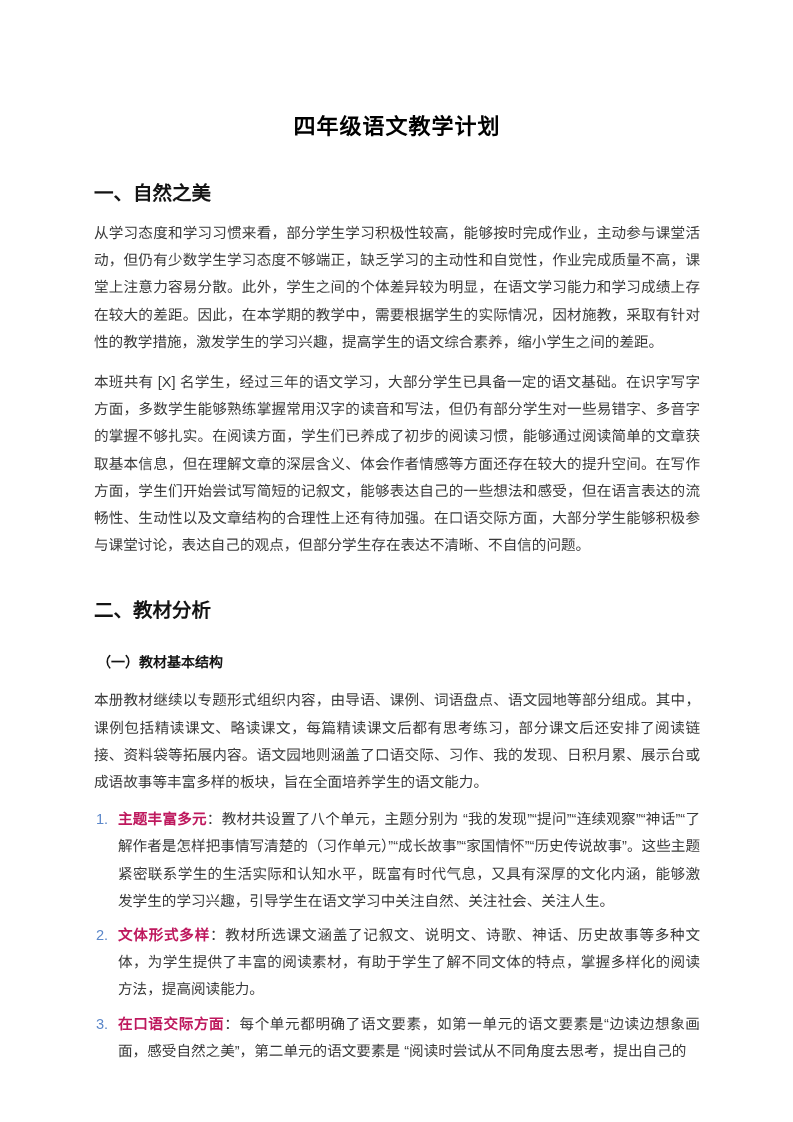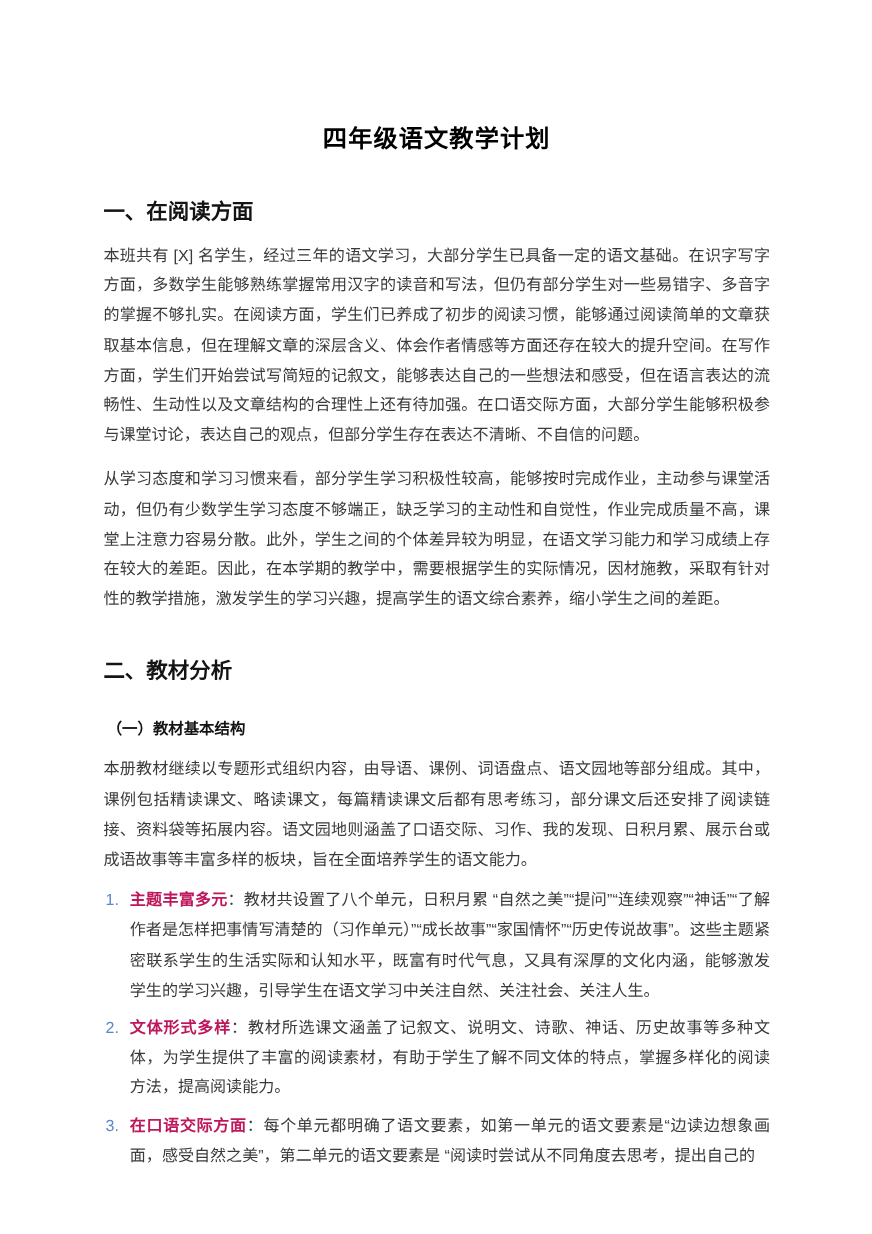--- a/index.html
+++ b/index.html
@@ -70,37 +70,37 @@
   }
   .li-term { font-weight: 700; color: #be185d; }
 </style>
 </head>
 <body>
 
 <div class="page">
 
   <h1 class="doc-title">四年级语文教学计划</h1>
 
-  <h2 class="sec">一、在阅读方面</h2>
+  <h2 class="sec">一、自然之美</h2>
+
+  <p class="body">从学习态度和学习习惯来看，部分学生学习积极性较高，能够按时完成作业，主动参与课堂活动，但仍有少数学生学习态度不够端正，缺乏学习的主动性和自觉性，作业完成质量不高，课堂上注意力容易分散。此外，学生之间的个体差异较为明显，在语文学习能力和学习成绩上存在较大的差距。因此，在本学期的教学中，需要根据学生的实际情况，因材施教，采取有针对性的教学措施，激发学生的学习兴趣，提高学生的语文综合素养，缩小学生之间的差距。</p>
 
   <p class="body">本班共有 [X] 名学生，经过三年的语文学习，大部分学生已具备一定的语文基础。在识字写字方面，多数学生能够熟练掌握常用汉字的读音和写法，但仍有部分学生对一些易错字、多音字的掌握不够扎实。在阅读方面，学生们已养成了初步的阅读习惯，能够通过阅读简单的文章获取基本信息，但在理解文章的深层含义、体会作者情感等方面还存在较大的提升空间。在写作方面，学生们开始尝试写简短的记叙文，能够表达自己的一些想法和感受，但在语言表达的流畅性、生动性以及文章结构的合理性上还有待加强。在口语交际方面，大部分学生能够积极参与课堂讨论，表达自己的观点，但部分学生存在表达不清晰、不自信的问题。</p>
-
-  <p class="body">从学习态度和学习习惯来看，部分学生学习积极性较高，能够按时完成作业，主动参与课堂活动，但仍有少数学生学习态度不够端正，缺乏学习的主动性和自觉性，作业完成质量不高，课堂上注意力容易分散。此外，学生之间的个体差异较为明显，在语文学习能力和学习成绩上存在较大的差距。因此，在本学期的教学中，需要根据学生的实际情况，因材施教，采取有针对性的教学措施，激发学生的学习兴趣，提高学生的语文综合素养，缩小学生之间的差距。</p>
 
   <h2 class="sec">二、教材分析</h2>
 
   <h3 class="sub">（一）教材基本结构</h3>
 
   <p class="body">本册教材继续以专题形式组织内容，由导语、课例、词语盘点、语文园地等部分组成。其中，课例包括精读课文、略读课文，每篇精读课文后都有思考练习，部分课文后还安排了阅读链接、资料袋等拓展内容。语文园地则涵盖了口语交际、习作、我的发现、日积月累、展示台或成语故事等丰富多样的板块，旨在全面培养学生的语文能力。</p>
 
 
   <ol class="feature-list">
     <li>
       <span class="li-num">1.</span>
-      <span class="li-body"><span class="li-term">主题丰富多元</span><span>：</span><span>教材共设置了八个单元，日积月累 “自然之美”“提问”“连续观察”“神话”“了解作者是怎样把事情写清楚的（习作单元）”“成长故事”“家国情怀”“历史传说故事”。这些主题紧密联系学生的生活实际和认知水平，既富有时代气息，又具有深厚的文化内涵，能够激发学生的学习兴趣，引导学生在语文学习中关注自然、关注社会、关注人生。</span></span>
+      <span class="li-body"><span class="li-term">主题丰富多元</span><span>：</span><span>教材共设置了八个单元，主题分别为 “我的发现”“提问”“连续观察”“神话”“了解作者是怎样把事情写清楚的（习作单元）”“成长故事”“家国情怀”“历史传说故事”。这些主题紧密联系学生的生活实际和认知水平，既富有时代气息，又具有深厚的文化内涵，能够激发学生的学习兴趣，引导学生在语文学习中关注自然、关注社会、关注人生。</span></span>
     </li>
     <li>
       <span class="li-num">2.</span>
       <span class="li-body"><span class="li-term">文体形式多样</span><span>：</span><span>教材所选课文涵盖了记叙文、说明文、诗歌、神话、历史故事等多种文体，为学生提供了丰富的阅读素材，有助于学生了解不同文体的特点，掌握多样化的阅读方法，提高阅读能力。</span></span>
     </li>
     <li>
       <span class="li-num">3.</span>
       <span class="li-body"><span class="li-term">在口语交际方面</span><span>：</span><span>每个单元都明确了语文要素，如第一单元的语文要素是“边读边想象画面，感受自然之美”，第二单元的语文要素是 “阅读时尝试从不同角度去思考，提出自己的</span></span>
     </li>
   </ol>

